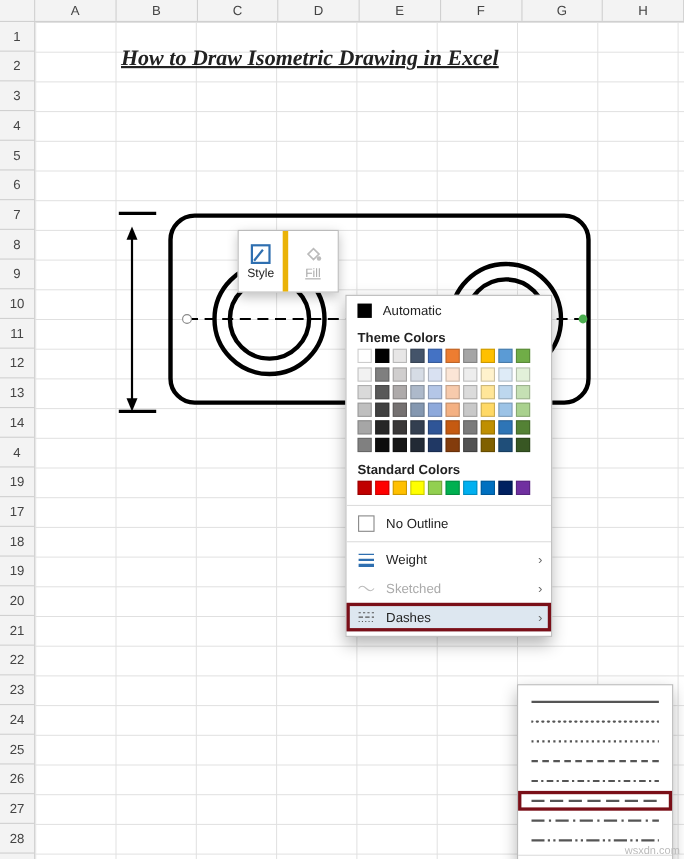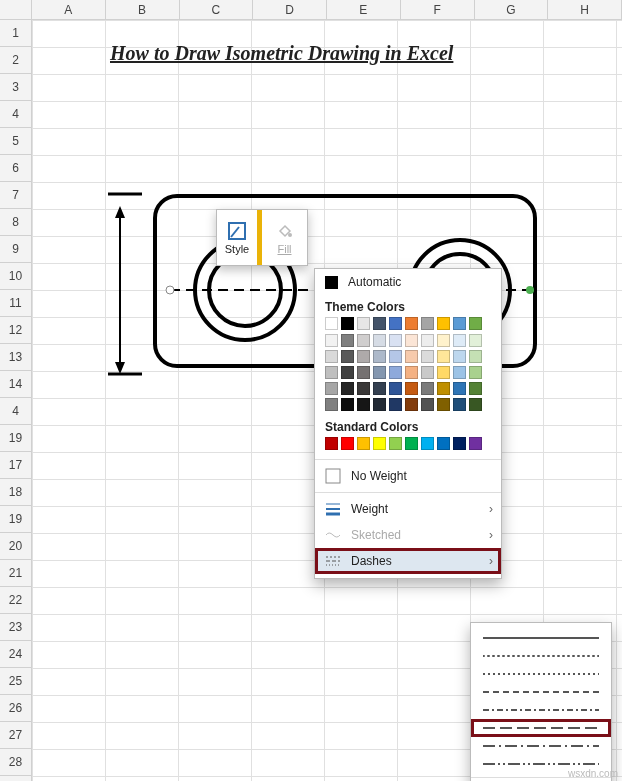--- a/index.html
+++ b/index.html
@@ -333,21 +333,21 @@
       <div class="sw" style="background: rgb(0, 32, 96);"></div>
       <div class="sw" style="background: rgb(112, 48, 160);"></div>
     </div>
   <div class="dd-sep"></div>
   <div class="dd-item">
     <span class="ico">
       <svg width="16" height="16">
           <rect x="1" y="1" width="14" height="14" fill="none" stroke="#888"></rect>
         </svg>
     </span>
-    <span>No Weight</span>
+    <span>No Outline</span>
   </div>
   <div class="dd-sep"></div>
   <div class="dd-item">
     <span class="ico">
       <svg width="16" height="16">
           <line x1="1" y1="3" x2="15" y2="3" stroke="#2f6fb0" stroke-width="1"></line>
           <line x1="1" y1="8" x2="15" y2="8" stroke="#2f6fb0" stroke-width="2"></line>
           <line x1="1" y1="13" x2="15" y2="13" stroke="#2f6fb0" stroke-width="3"></line>
         </svg>
     </span>

